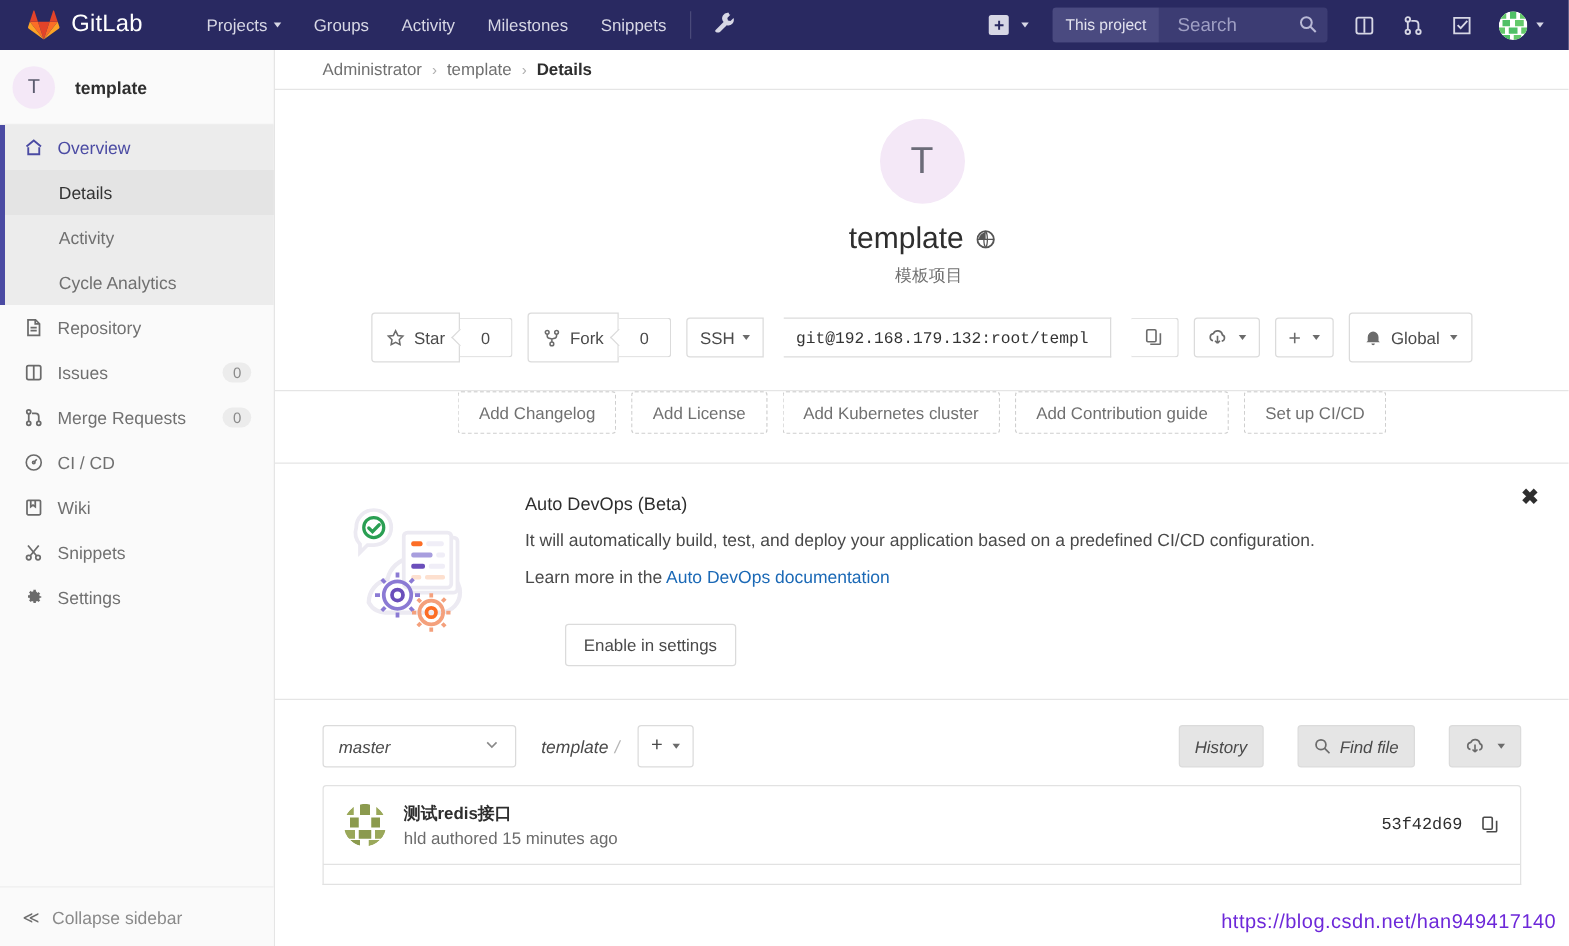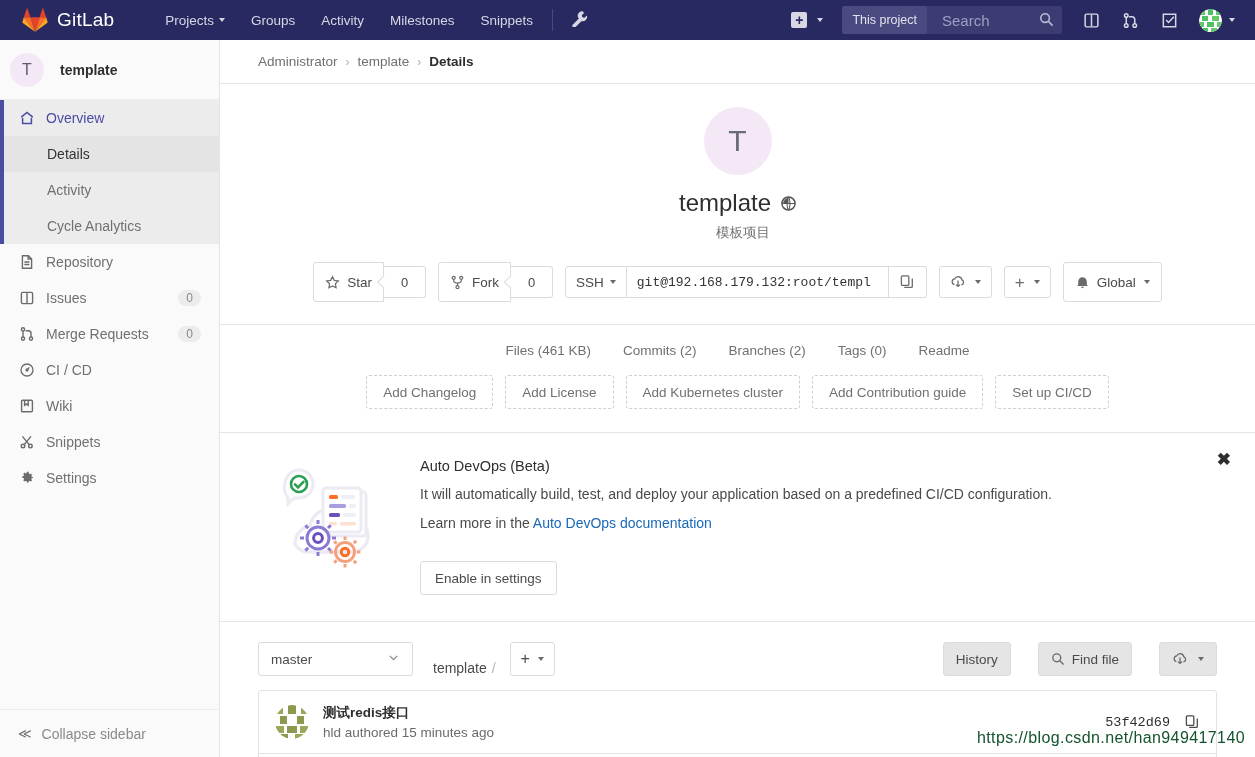--- a/index.html
+++ b/index.html
@@ -157,21 +157,21 @@
   }
   .sb-collapse .chev { margin-right: 12px; font-size: 13px; color: #6e6e6e; letter-spacing:-2px;}
 
   
   .main {
     position: absolute; top: 40px; left: 220px;
     width: 1035px; height: 717px;
     background: #fff; overflow: hidden;
   }
   .breadcrumb {
-    height: 44px; display: flex; align-items: center;
+    height: 32px; display: flex; align-items: center;
     padding-left: 38px; font-size: 13.5px;
     border-bottom: 1px solid #e5e5e5;
     text-align: center;
   }
   .bc-link { color: #707070; cursor: pointer; }
   .bc-sep { color: #b0b0b0; margin: 0 8px; font-size: 12px; }
   .bc-current { color: #2e2e2e; font-weight: 700; }
 
   .project-hero {
     padding-top: 23px;
@@ -206,21 +206,21 @@
     background: #fff; color: #4a4a4a; font-size: 13px;
     border-radius: 0 3px 3px 0; display: flex; align-items: center;
     justify-content: center; min-width: 42px; position: relative;
   }
   .btn-count::before {
     content: ""; position: absolute; left: -5px; top: 10px;
     width: 9px; height: 9px; background: #fff;
     border-left: 1px solid #dbdbdb; border-bottom: 1px solid #dbdbdb;
     transform: rotate(45deg);
   }
-  .clone-wrap { display: flex; align-items: center; margin-right: 12px; }
+  .clone-wrap { display: flex; align-items: center; margin-right: 12px; gap: 16px; }
   .clone-proto {
     height: 32px; border: 1px solid #dbdbdb; background: #fff;
     border-radius: 3px 0 0 3px; display: flex; align-items: center;
     padding: 0 10px; font-size: 13.5px; color: #4a4a4a; cursor: pointer;
   }
   .clone-url {
     height: 32px; border: 1px solid #dbdbdb; border-left: 0;
     background: #fff; display: flex; align-items: center;
     padding: 0 10px; font-size: 13px; color: #333;
     font-family: "Liberation Mono", monospace;
@@ -272,26 +272,28 @@
     position: absolute; top: 18px; right: 24px;
     font-size: 17px; color: #2e2e2e; cursor: pointer;
     line-height: 1; font-weight: 700;
   }
   .devops-enable {
     margin-top: 17px; height: 34px; display: inline-flex;
     align-items: center; padding: 0 14px;
     border: 1px solid #dbdbdb; border-radius: 3px;
     background: #fff; color: #4a4a4a; font-size: 13.5px; cursor: pointer;
     font-family: "Liberation Sans", sans-serif;
+    margin-left: 32px;
   }
 
   
   .file-toolbar {
-    display: flex; align-items: flex-end;
+    display: flex; align-items: center;
     padding: 20px 38px 14px 38px;
+    font-style: italic;
   }
   .branch-select {
     width: 155px; height: 34px; border: 1px solid #dbdbdb;
     border-radius: 3px; background: #fff;
     display: flex; align-items: center; justify-content: space-between;
     padding: 0 12px; font-size: 13.5px; color: #4a4a4a; cursor: pointer;
   }
   .path-crumb { margin-left: 20px; font-size: 14px; color: #4a4a4a; }
   .path-crumb .slash { color: #b5b5b5; margin-left: 5px; }
   .plus-dd {
@@ -329,21 +331,21 @@
     font-size: 13.5px; color: #2e2e2e;
   }
   .commit-copy { margin-left: 14px; cursor: pointer; display: flex; align-items: center; }
   .file-list-stub {
     margin: 0 38px; height: 16px;
     border: 1px solid #e2e2e2; border-top: 0; background: #fff;
   }
 
   .watermark {
     position: absolute; right: 10px; bottom: 10px;
-    font-size: 16px; color: #14532d;
+    font-size: 16px; color: #6d28d9;
     letter-spacing: .4px; pointer-events: none;
     font-family: "Liberation Sans", sans-serif;
     z-index: 60;
   }
 </style>
 </head>
 <body>
 
 <div class="navbar">
   <div class="nav-logo">
@@ -640,27 +642,20 @@
           <svg width="15" height="15" viewBox="0 0 16 16" fill="#6b6b6b">
             <path d="M8 14a1.5 1.5 0 001.5-1.4h-3A1.5 1.5 0 008 14zM12.6 10.4V7a4.6 4.6 0 10-9.2 0v3.4L2.2 11.6h11.6z"></path>
           </svg>
         </span>
         <span>Global</span>
         <i class="caret" style="margin-left:8px;color:#6b6b6b;"></i>
       </div>
     </div>
   </div>
 
-  <div class="stats-row">
-    <div class="stat">Files (461 KB)</div>
-    <div class="stat">Commits (2)</div>
-    <div class="stat">Branches (2)</div>
-    <div class="stat">Tags (0)</div>
-    <div class="stat">Readme</div>
-  </div>
 
   <div class="quick-actions">
     <div class="qa-btn">Add Changelog</div>
     <div class="qa-btn">Add License</div>
     <div class="qa-btn">Add Kubernetes cluster</div>
     <div class="qa-btn">Add Contribution guide</div>
     <div class="qa-btn">Set up CI/CD</div>
   </div>
 
   <div class="devops">

